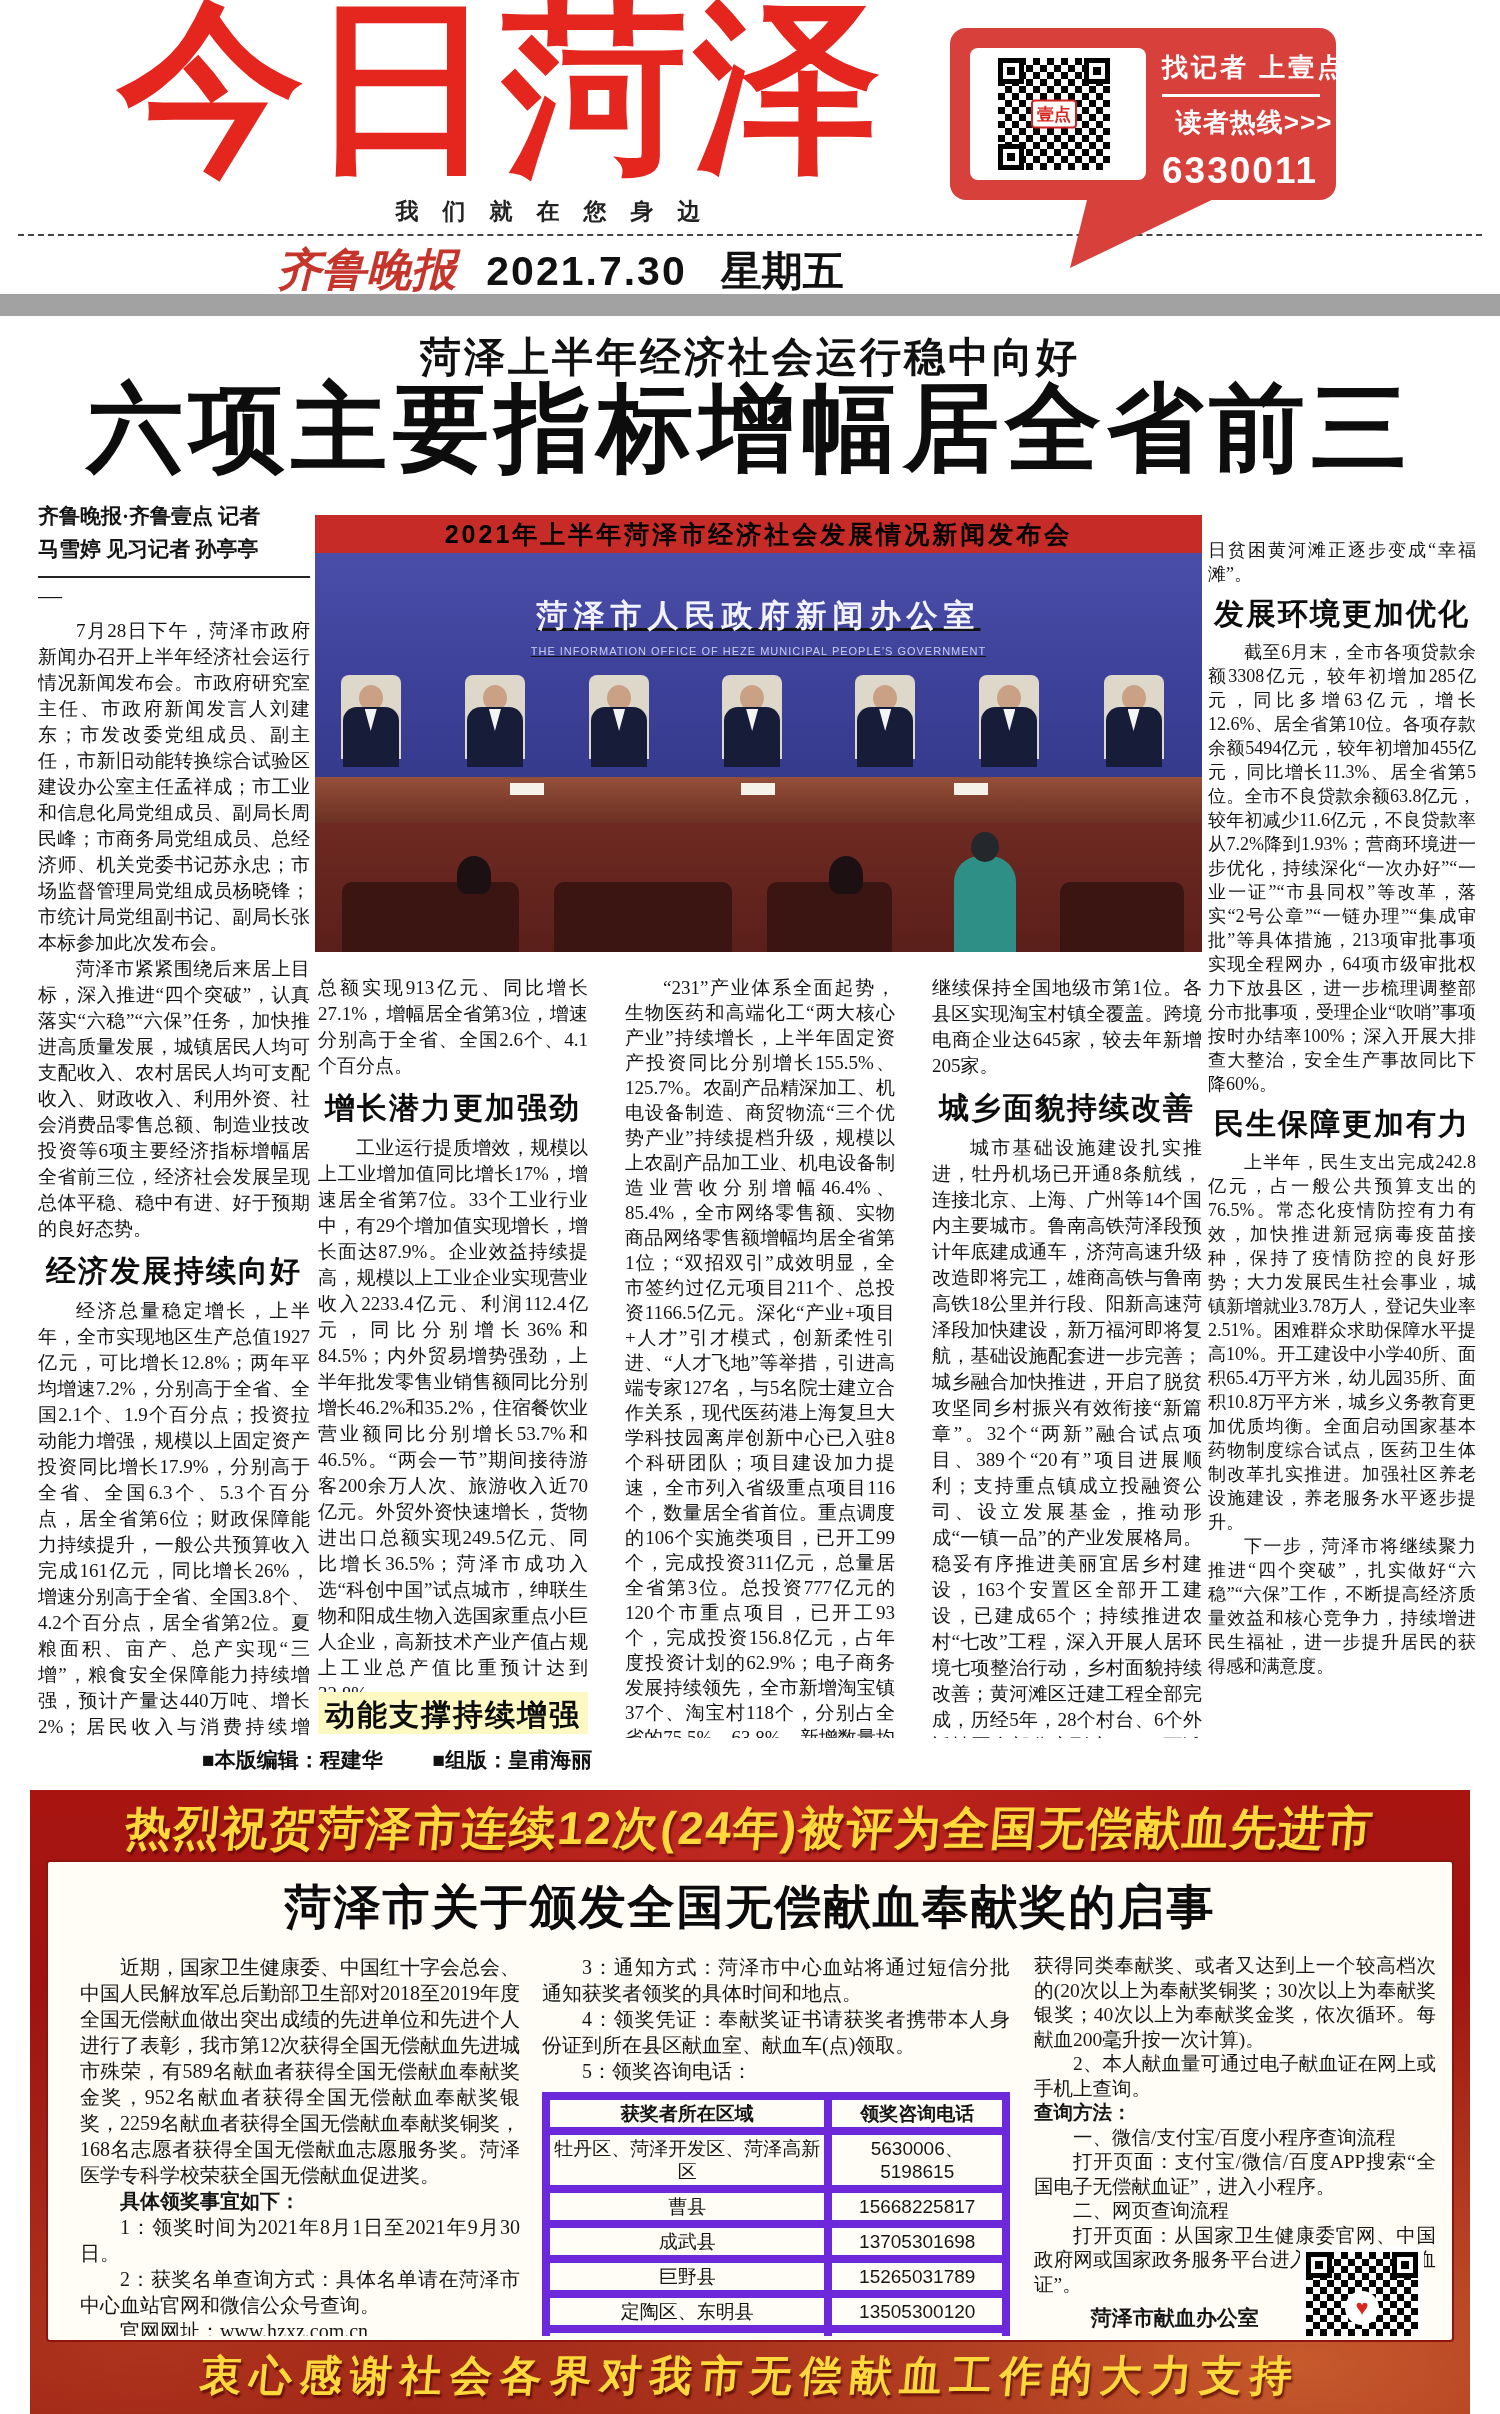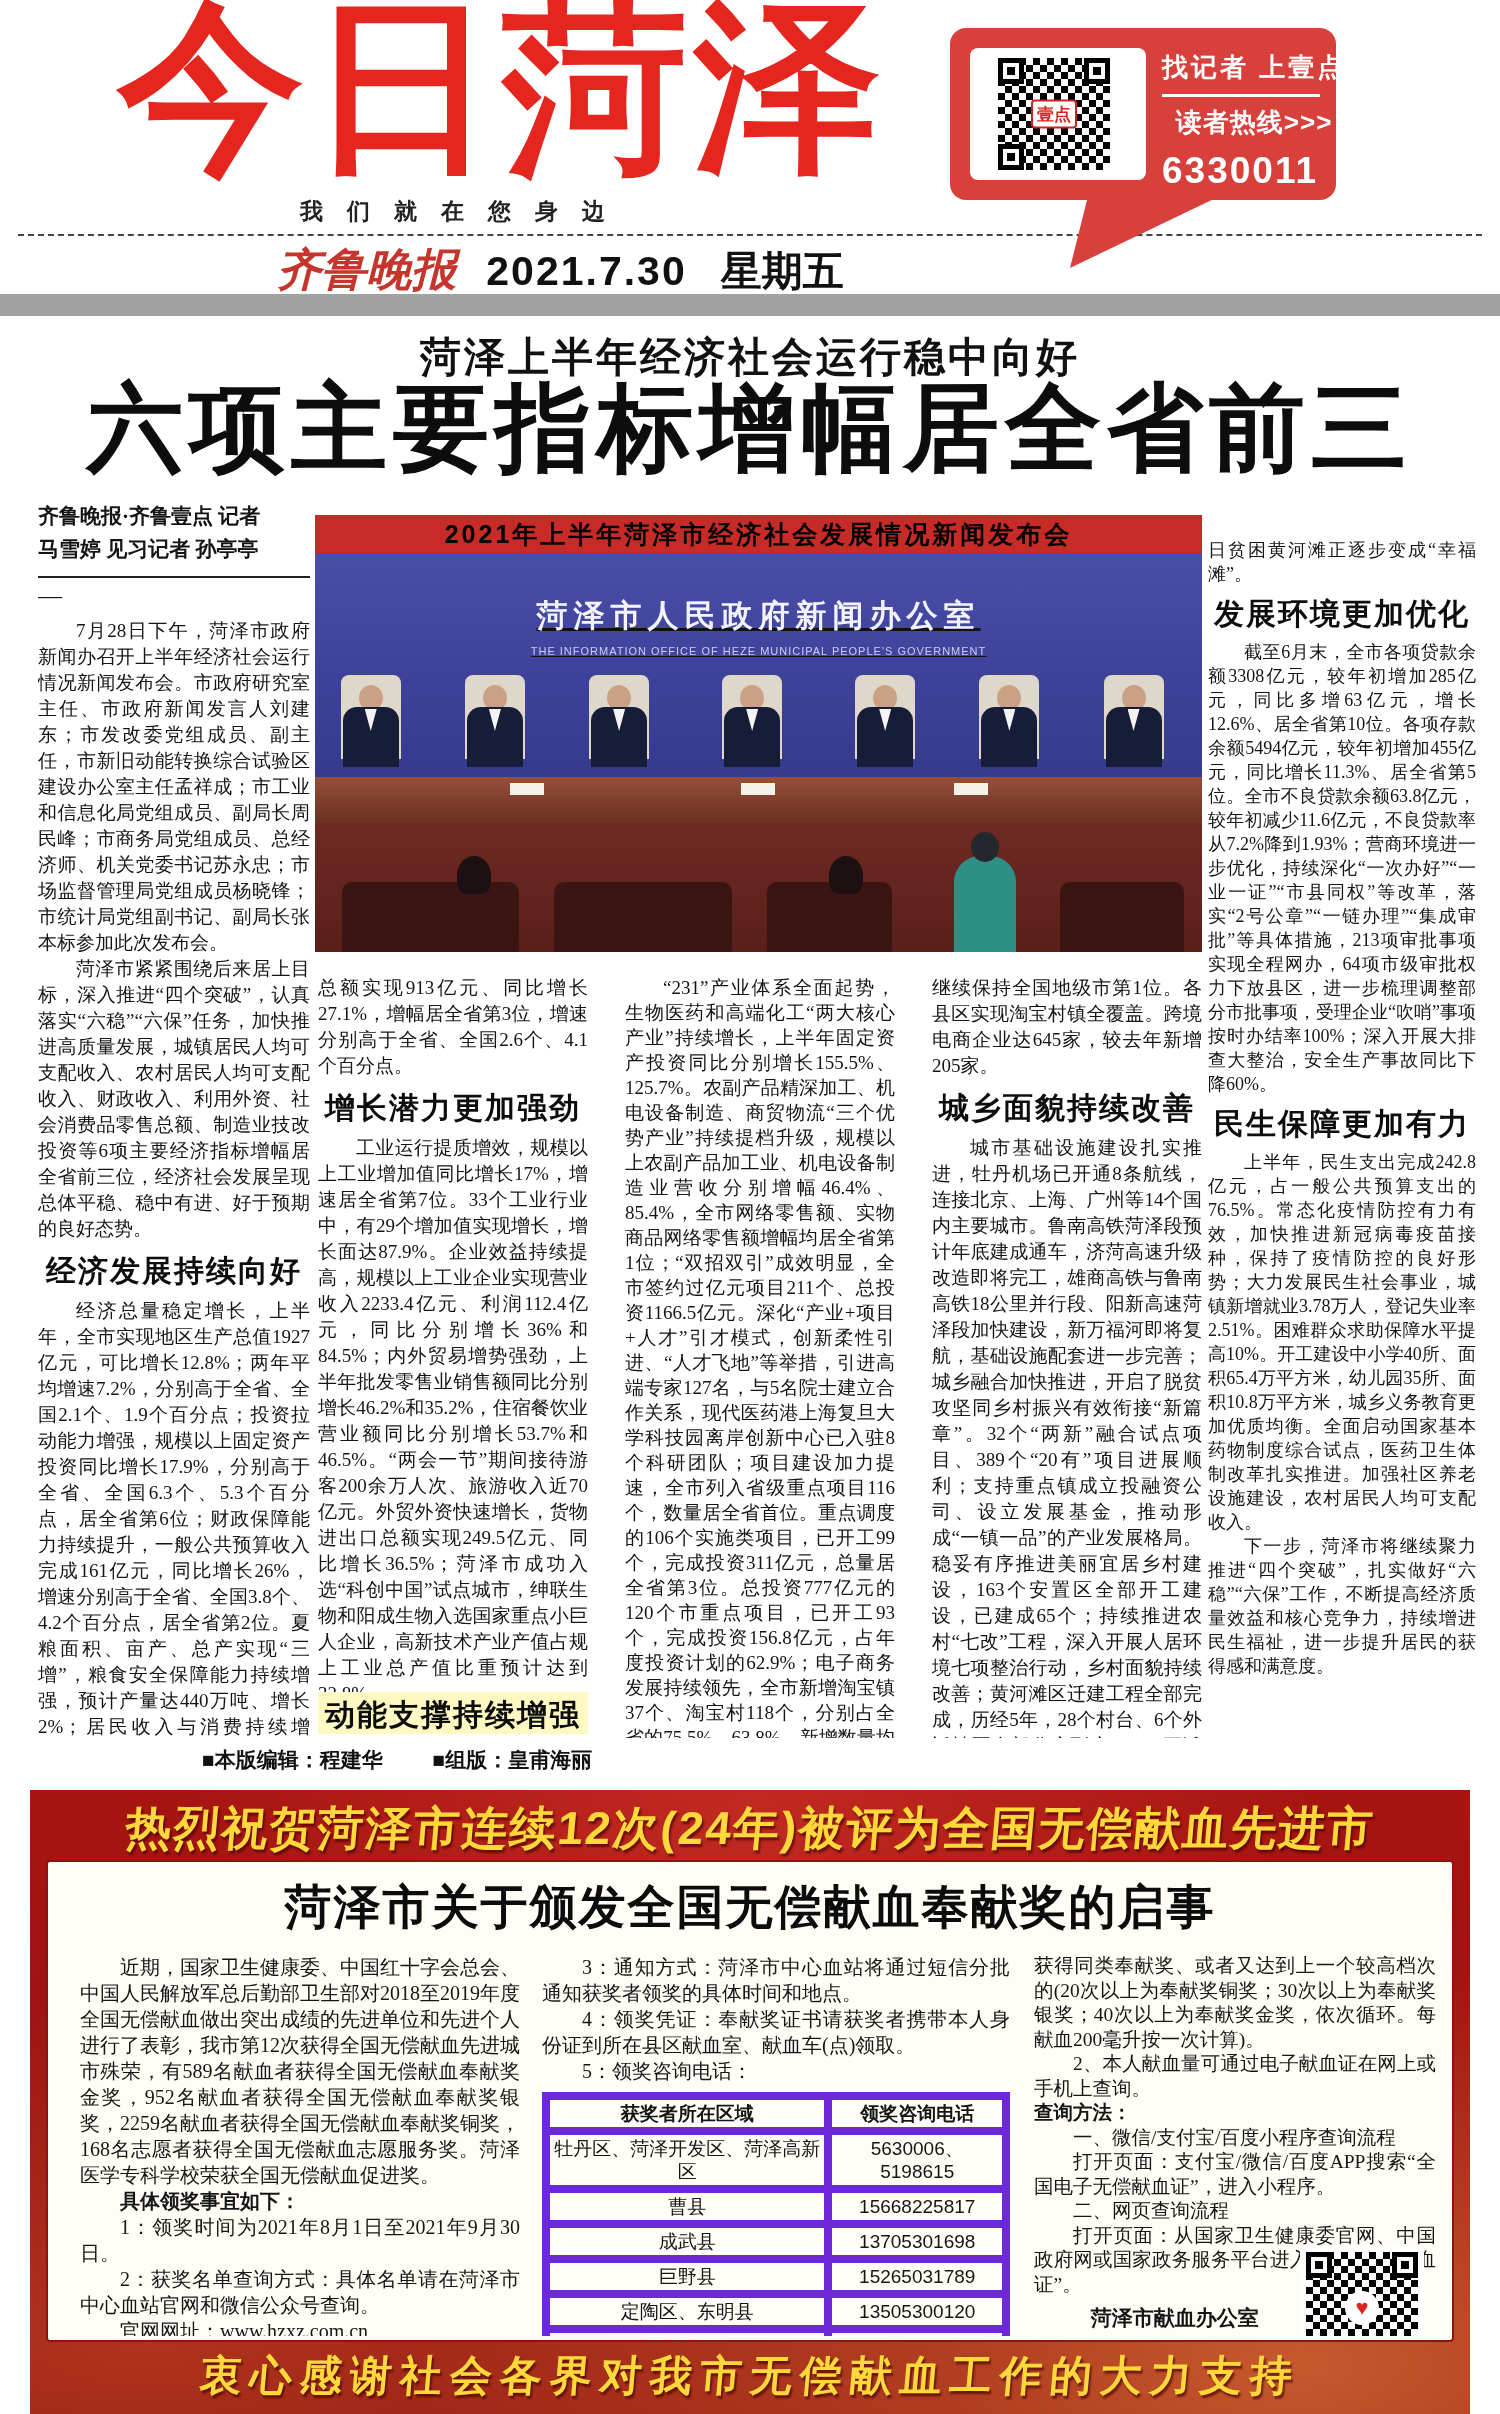--- a/index.html
+++ b/index.html
@@ -22,21 +22,21 @@
   .fp::after{content:"";position:absolute;inset:4px;background:#000;}
   .fp-tl{left:0;top:0;} .fp-tr{right:0;top:0;} .fp-bl{left:0;bottom:0;}
   .qr-logo{position:absolute;left:50%;top:50%;transform:translate(-50%,-50%);background:#fff;border:2px solid #c22;
         border-radius:4px;padding:1px 4px;color:#d8261f;font-weight:900;font-size:17px;
         font-family:"Liberation Sans",sans-serif;white-space:nowrap;}
   .bubble-text{position:absolute;left:212px;top:22px;color:#fff;font-family:"Liberation Sans",sans-serif;}
   .bubble-line1{font-size:26px;font-weight:700;letter-spacing:3px;white-space:nowrap;}
   .bubble-divider{width:158px;border-top:3px solid #fff;margin:9px 0 8px;}
   .bubble-line2{font-size:26px;font-weight:700;letter-spacing:1px;text-align:center;}
   .bubble-hotline{font-size:37px;font-weight:700;margin-top:10px;letter-spacing:2px;}
-  .slogan{position:absolute;left:300px;top:196px;width:520px;text-align:left;font-size:23px;font-weight:700;
+  .slogan{position:absolute;left:300px;top:196px;width:520px;text-align:center;font-size:23px;font-weight:700;
         letter-spacing:24px;color:#222;}
   .dashline{position:absolute;left:18px;top:234px;width:1464px;border-top:2px dashed #444;}
   .dateline{position:absolute;left:220px;top:240px;width:680px;text-align:center;white-space:nowrap;}
   .paper-name{color:#c5352c;font-size:45px;font-weight:700;font-style:italic;margin-right:26px;
         font-family:"Liberation Serif",serif;}
   .date-text{font-size:41px;font-weight:600;font-family:"Liberation Sans",sans-serif;letter-spacing:2px;text-align:right;}
   .weekday{font-size:41px;font-weight:700;margin-left:30px;}
   .graybar{position:absolute;left:0;top:294px;width:1500px;height:22px;background:#a2a2a2;}
 
   
@@ -254,21 +254,21 @@
     <p class="cont">继续保持全国地级市第1位。各县区实现淘宝村镇全覆盖。跨境电商企业达645家，较去年新增205家。</p>
     <div class="sec-h">城乡面貌持续改善</div>
     <p>城市基础设施建设扎实推进，牡丹机场已开通8条航线，连接北京、上海、广州等14个国内主要城市。鲁南高铁菏泽段预计年底建成通车，济菏高速升级改造即将完工，雄商高铁与鲁南高铁18公里并行段、阳新高速菏泽段加快建设，新万福河即将复航，基础设施配套进一步完善；城乡融合加快推进，开启了脱贫攻坚同乡村振兴有效衔接“新篇章”。32个“两新”融合试点项目、389个“20有”项目进展顺利；支持重点镇成立投融资公司、设立发展基金，推动形成“一镇一品”的产业发展格局。稳妥有序推进美丽宜居乡村建设，163个安置区全部开工建设，已建成65个；持续推进农村“七改”工程，深入开展人居环境七项整治行动，乡村面貌持续改善；黄河滩区迁建工程全部完成，历经5年，28个村台、6个外迁社区全部分房到户，14.6万滩区群众实现“百年安居梦”，昔</p>
   </div>
 
   <div class="col col5">
     <p class="cont">日贫困黄河滩正逐步变成“幸福滩”。</p>
     <div class="sec-h">发展环境更加优化</div>
     <p>截至6月末，全市各项贷款余额3308亿元，较年初增加285亿元，同比多增63亿元，增长12.6%、居全省第10位。各项存款余额5494亿元，较年初增加455亿元，同比增长11.3%、居全省第5位。全市不良贷款余额63.8亿元，较年初减少11.6亿元，不良贷款率从7.2%降到1.93%；营商环境进一步优化，持续深化“一次办好”“一业一证”“市县同权”等改革，落实“2号公章”“一链办理”“集成审批”等具体措施，213项审批事项实现全程网办，64项市级审批权力下放县区，进一步梳理调整部分市批事项，受理企业“吹哨”事项按时办结率100%；深入开展大排查大整治，安全生产事故同比下降60%。</p>
     <div class="sec-h">民生保障更加有力</div>
-    <p>上半年，民生支出完成242.8亿元，占一般公共预算支出的76.5%。常态化疫情防控有力有效，加快推进新冠病毒疫苗接种，保持了疫情防控的良好形势；大力发展民生社会事业，城镇新增就业3.78万人，登记失业率2.51%。困难群众求助保障水平提高10%。开工建设中小学40所、面积65.4万平方米，幼儿园35所、面积10.8万平方米，城乡义务教育更加优质均衡。全面启动国家基本药物制度综合试点，医药卫生体制改革扎实推进。加强社区养老设施建设，农村居民人均可支配收入。</p>
+    <p>上半年，民生支出完成242.8亿元，占一般公共预算支出的76.5%。常态化疫情防控有力有效，加快推进新冠病毒疫苗接种，保持了疫情防控的良好形势；大力发展民生社会事业，城镇新增就业3.78万人，登记失业率2.51%。困难群众求助保障水平提高10%。开工建设中小学40所、面积65.4万平方米，幼儿园35所、面积10.8万平方米，城乡义务教育更加优质均衡。全面启动国家基本药物制度综合试点，医药卫生体制改革扎实推进。加强社区养老设施建设，养老服务水平逐步提升。</p>
     <p>下一步，菏泽市将继续聚力推进“四个突破”，扎实做好“六稳”“六保”工作，不断提高经济质量效益和核心竞争力，持续增进民生福祉，进一步提升居民的获得感和满意度。</p>
   </div>
 
   <div class="editors">
     <span>■本版编辑：程建华</span>
     <span>■组版：皇甫海丽</span>
   </div>
 
   <div class="notice">
     <div class="notice-banner">热烈祝贺菏泽市连续12次(24年)被评为全国无偿献血先进市</div>

